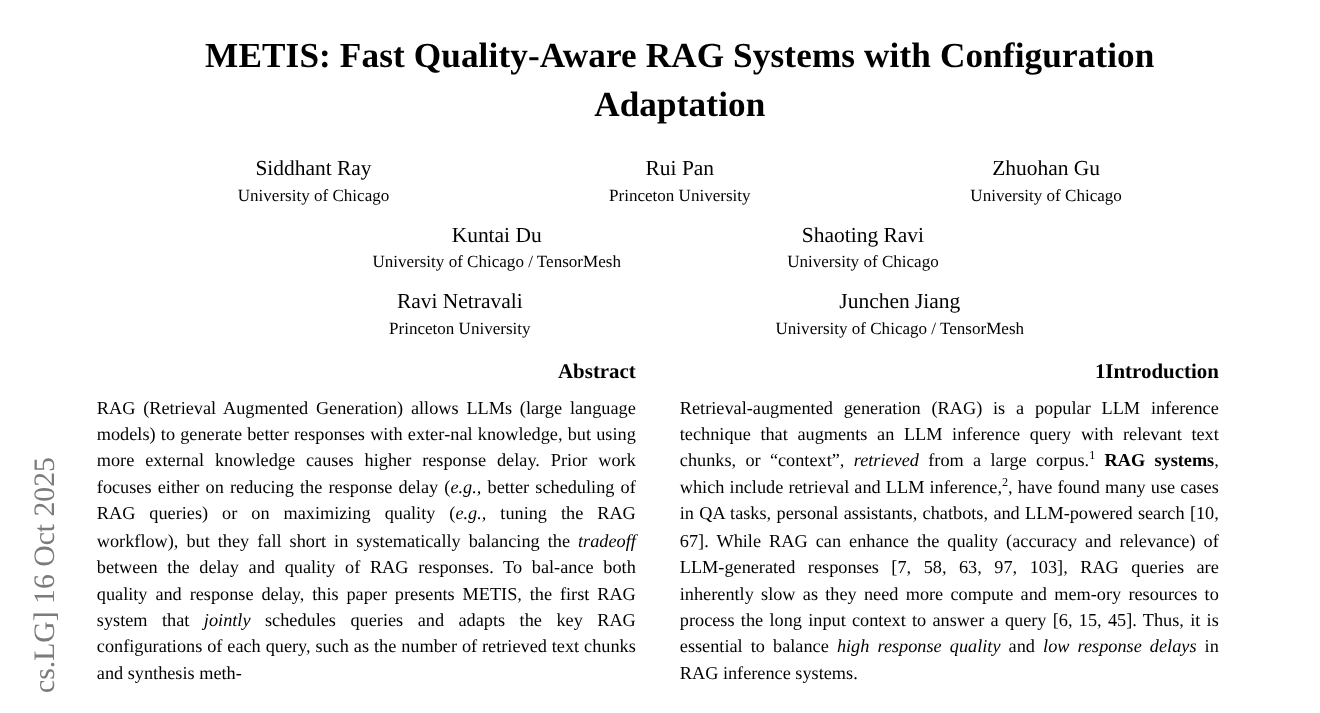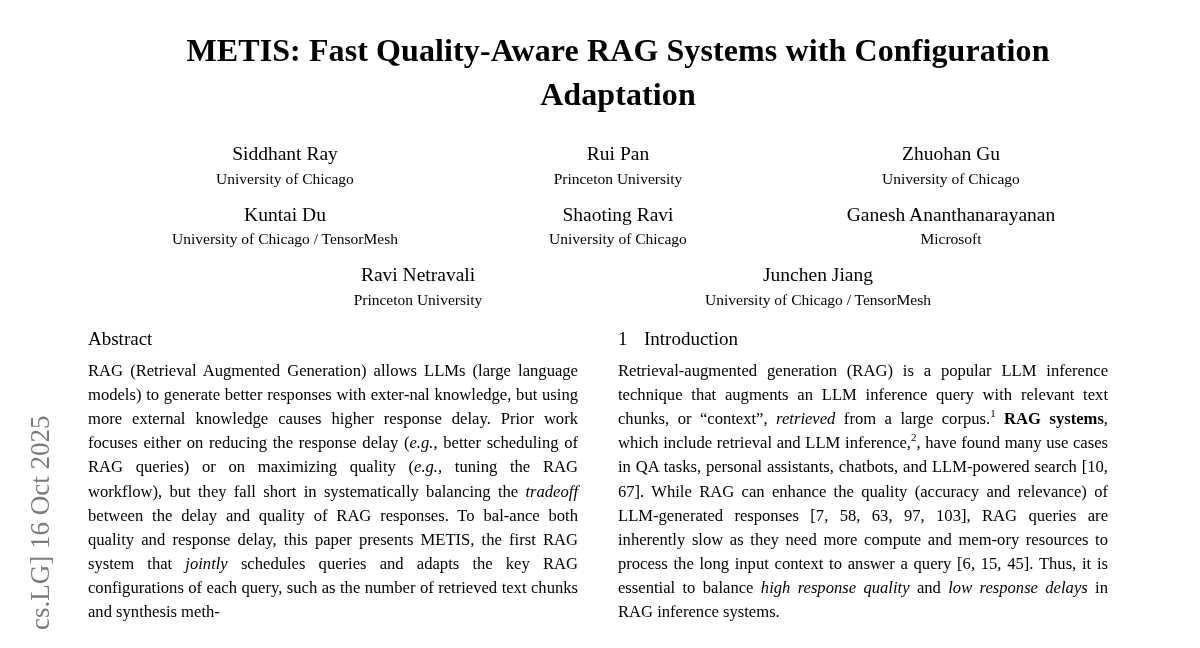--- a/index.html
+++ b/index.html
@@ -89,22 +89,23 @@
     margin-top: 18px;
     width: 1020px;
     gap: 40px;
   }
   .col {
     width: 490px;
   }
 
   .sec-head {
     font-size: 19px;
-    font-weight: normal;
+    font-weight: bold;
     margin-bottom: 9px;
+    text-align: right;
   }
   .sec-head .secnum {
     display: inline-block;
     width: 26px;
   }
 
   .body-text {
     font-size: 16.6px;
     line-height: 1.455;
     text-align: justify;
@@ -145,24 +146,20 @@
 
     <div class="author-row">
       <div class="author">
         <div class="author-name">Kuntai Du</div>
         <div class="author-affil">University of Chicago / TensorMesh</div>
       </div>
       <div class="author">
         <div class="author-name">Shaoting Ravi</div>
         <div class="author-affil">University of Chicago</div>
       </div>
-      <div class="author">
-        <div class="author-name">Ganesh Ananthanarayanan</div>
-        <div class="author-affil">Microsoft</div>
-      </div>
     </div>
 
     <div class="author-row row3">
       <div class="author">
         <div class="author-name">Ravi Netravali</div>
         <div class="author-affil">Princeton University</div>
       </div>
       <div class="author">
         <div class="author-name">Junchen Jiang</div>
         <div class="author-affil">University of Chicago / TensorMesh</div>

